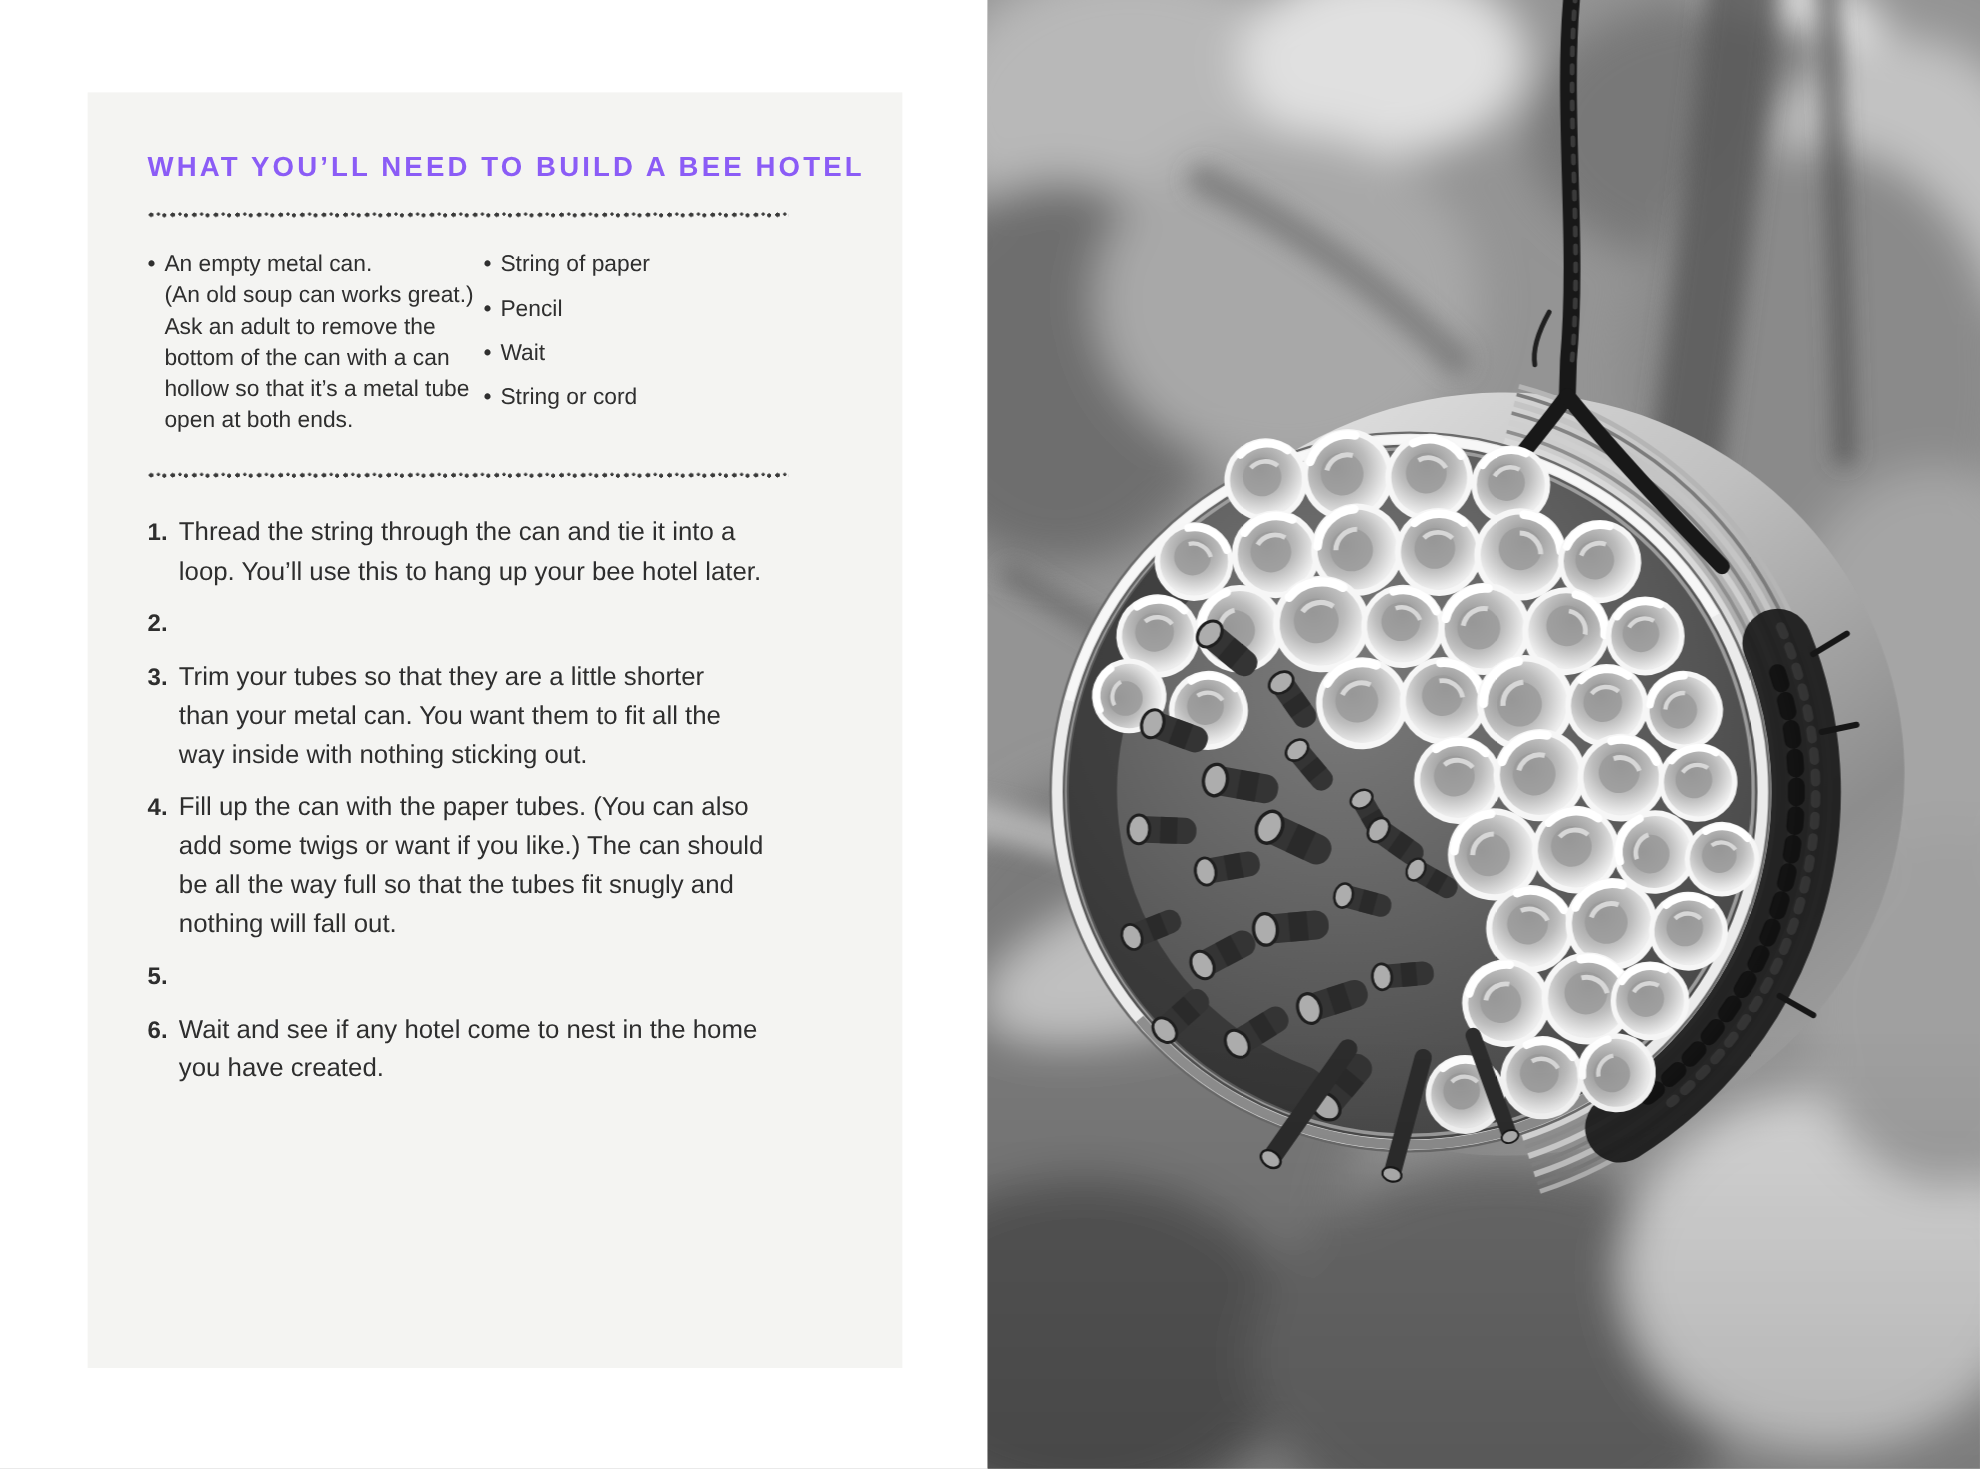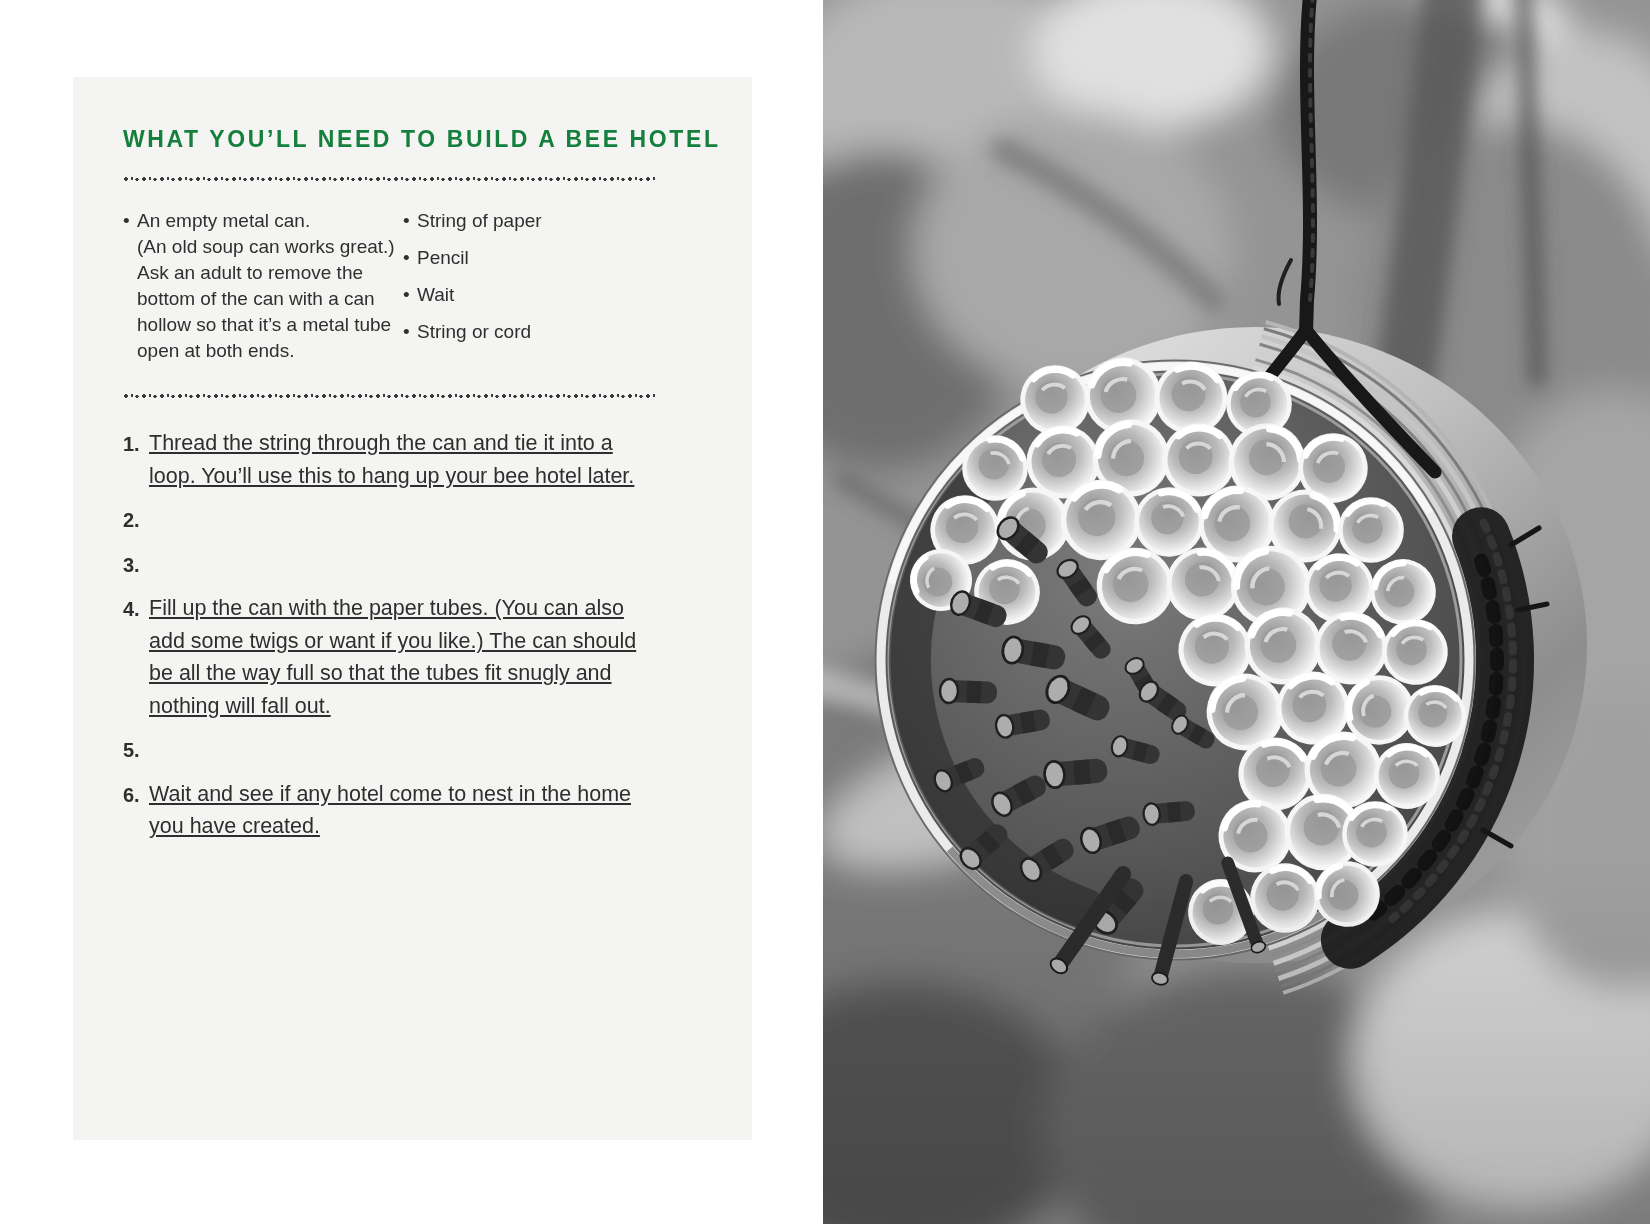--- a/index.html
+++ b/index.html
@@ -14,21 +14,21 @@
     background:#f4f4f2;
     box-sizing:border-box;
     padding:49px 42px 0 50px;
     color:#2f2f2f;
   }
   .card h1{
     margin:0;
     font-size:23px;
     font-weight:bold;
     letter-spacing:2.6px;
-    color:#15803d;
+    color:#8b5cf6;
     white-space:nowrap;
   }
   .dotline{
     width:534px;height:6px;
     margin-top:23px;
     background-image:
       radial-gradient(circle at 3px 3px, #3a3a3a 1.8px, rgba(0,0,0,0) 2px),
       radial-gradient(circle at 9px 2.4px, #3a3a3a 1.2px, rgba(0,0,0,0) 1.5px),
       radial-gradient(circle at 14px 3.4px, #3a3a3a 1.5px, rgba(0,0,0,0) 1.8px);
     background-size:18px 6px;
@@ -45,21 +45,21 @@
   .materials .colR{margin-left:0;}
   .mi{display:flex;margin-bottom:11px;}
   .mi .b{flex:none;width:14px;font-size:19px;}
   .mi .t{white-space:pre-line;}
   .steps{
     list-style:none;margin:28px 0 0 0;padding:0;
     font-size:21.5px;line-height:32.5px;color:#2e2e2e;
   }
   .steps li{display:flex;margin-bottom:11px;}
   .steps .num{flex:none;width:26px;font-weight:bold;font-size:20px;padding-top:1px;}
-  .steps .txt{white-space:pre-line;text-decoration:underline;}
+  .steps .txt{white-space:pre-line;}
   
   .photo{
     position:absolute;left:823px;top:0;width:827px;height:1224px;
     background:#949494;
   }
   .photo svg{display:block;}
 </style>
 </head>
 <body>
 
@@ -106,20 +106,23 @@
     <li>
       <span class="num">1.</span>
       <span class="txt">Thread the string through the can and tie it into a
 loop. You’ll use this to hang up your bee hotel later.</span>
     </li>
     <li>
       <span class="num">2.</span>
     </li>
     <li>
       <span class="num">3.</span>
+      <span class="txt">Trim your tubes so that they are a little shorter
+than your metal can. You want them to fit all the
+way inside with nothing sticking out.</span>
     </li>
     <li>
       <span class="num">4.</span>
       <span class="txt">Fill up the can with the paper tubes. (You can also
 add some twigs or want if you like.) The can should
 be all the way full so that the tubes fit snugly and
 nothing will fall out.</span>
     </li>
     <li>
       <span class="num">5.</span>

